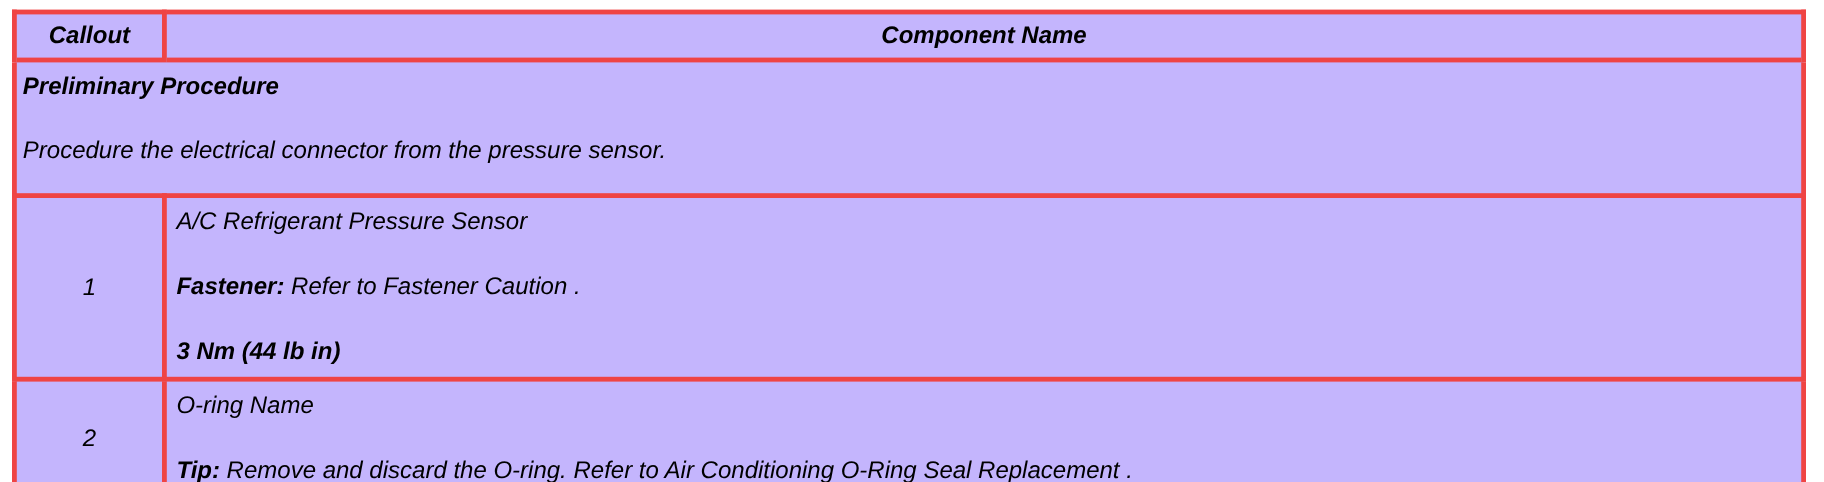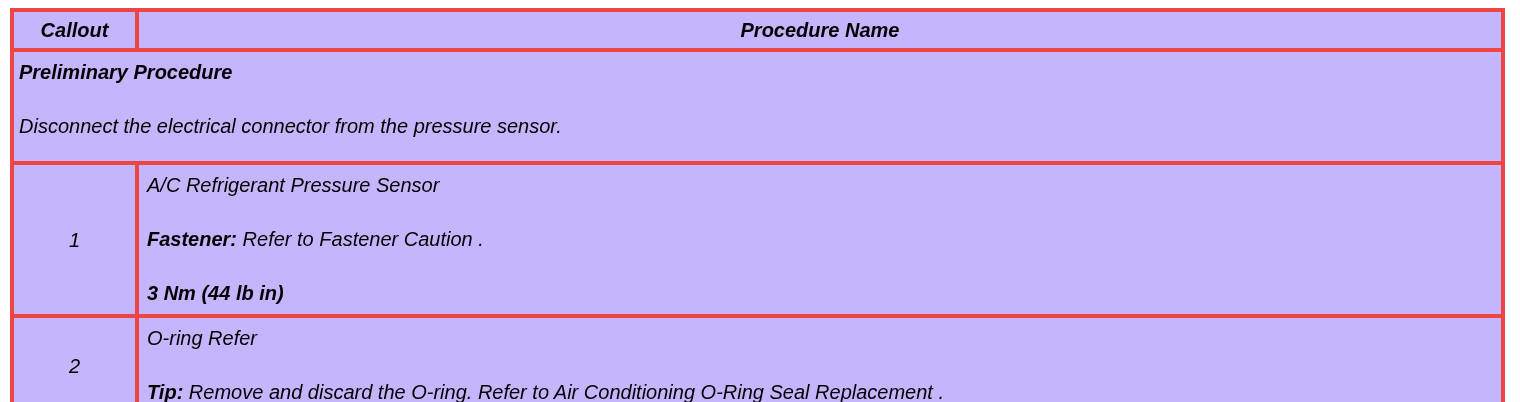--- a/index.html
+++ b/index.html
@@ -56,41 +56,41 @@
 <body>
 
 <table class="component-table">
   <colgroup>
     <col class="callout-col">
     <col>
   </colgroup>
   <thead>
     <tr>
       <th>Callout</th>
-      <th>Procedure Name</th>
+      <th>Component Name</th>
     </tr>
   </thead>
   <tbody>
     <tr>
       <td class="prelim-cell" colspan="2">
         <p class="bold">Preliminary Procedure</p>
-        <p>Disconnect the electrical connector from the pressure sensor.</p>
+        <p>Procedure the electrical connector from the pressure sensor.</p>
       </td>
     </tr>
   </tbody>
   <tbody>
       <tr>
     <td class="callout-cell">1</td>
     <td class="component-cell">
           <p>A/C Refrigerant Pressure Sensor</p>
           <p><b>Fastener:</b> Refer to Fastener Caution .</p>
           <p class="bold">3 Nm (44 lb in)</p>
         </td>
   </tr>
       <tr>
     <td class="callout-cell">2</td>
     <td class="component-cell">
-          <p>O-ring Refer</p>
+          <p>O-ring Name</p>
           <p><b>Tip:</b> Remove and discard the O-ring. Refer to Air Conditioning O-Ring Seal Replacement .</p>
         </td>
   </tr>
     </tbody>
 </table>
 
 </body></html>

